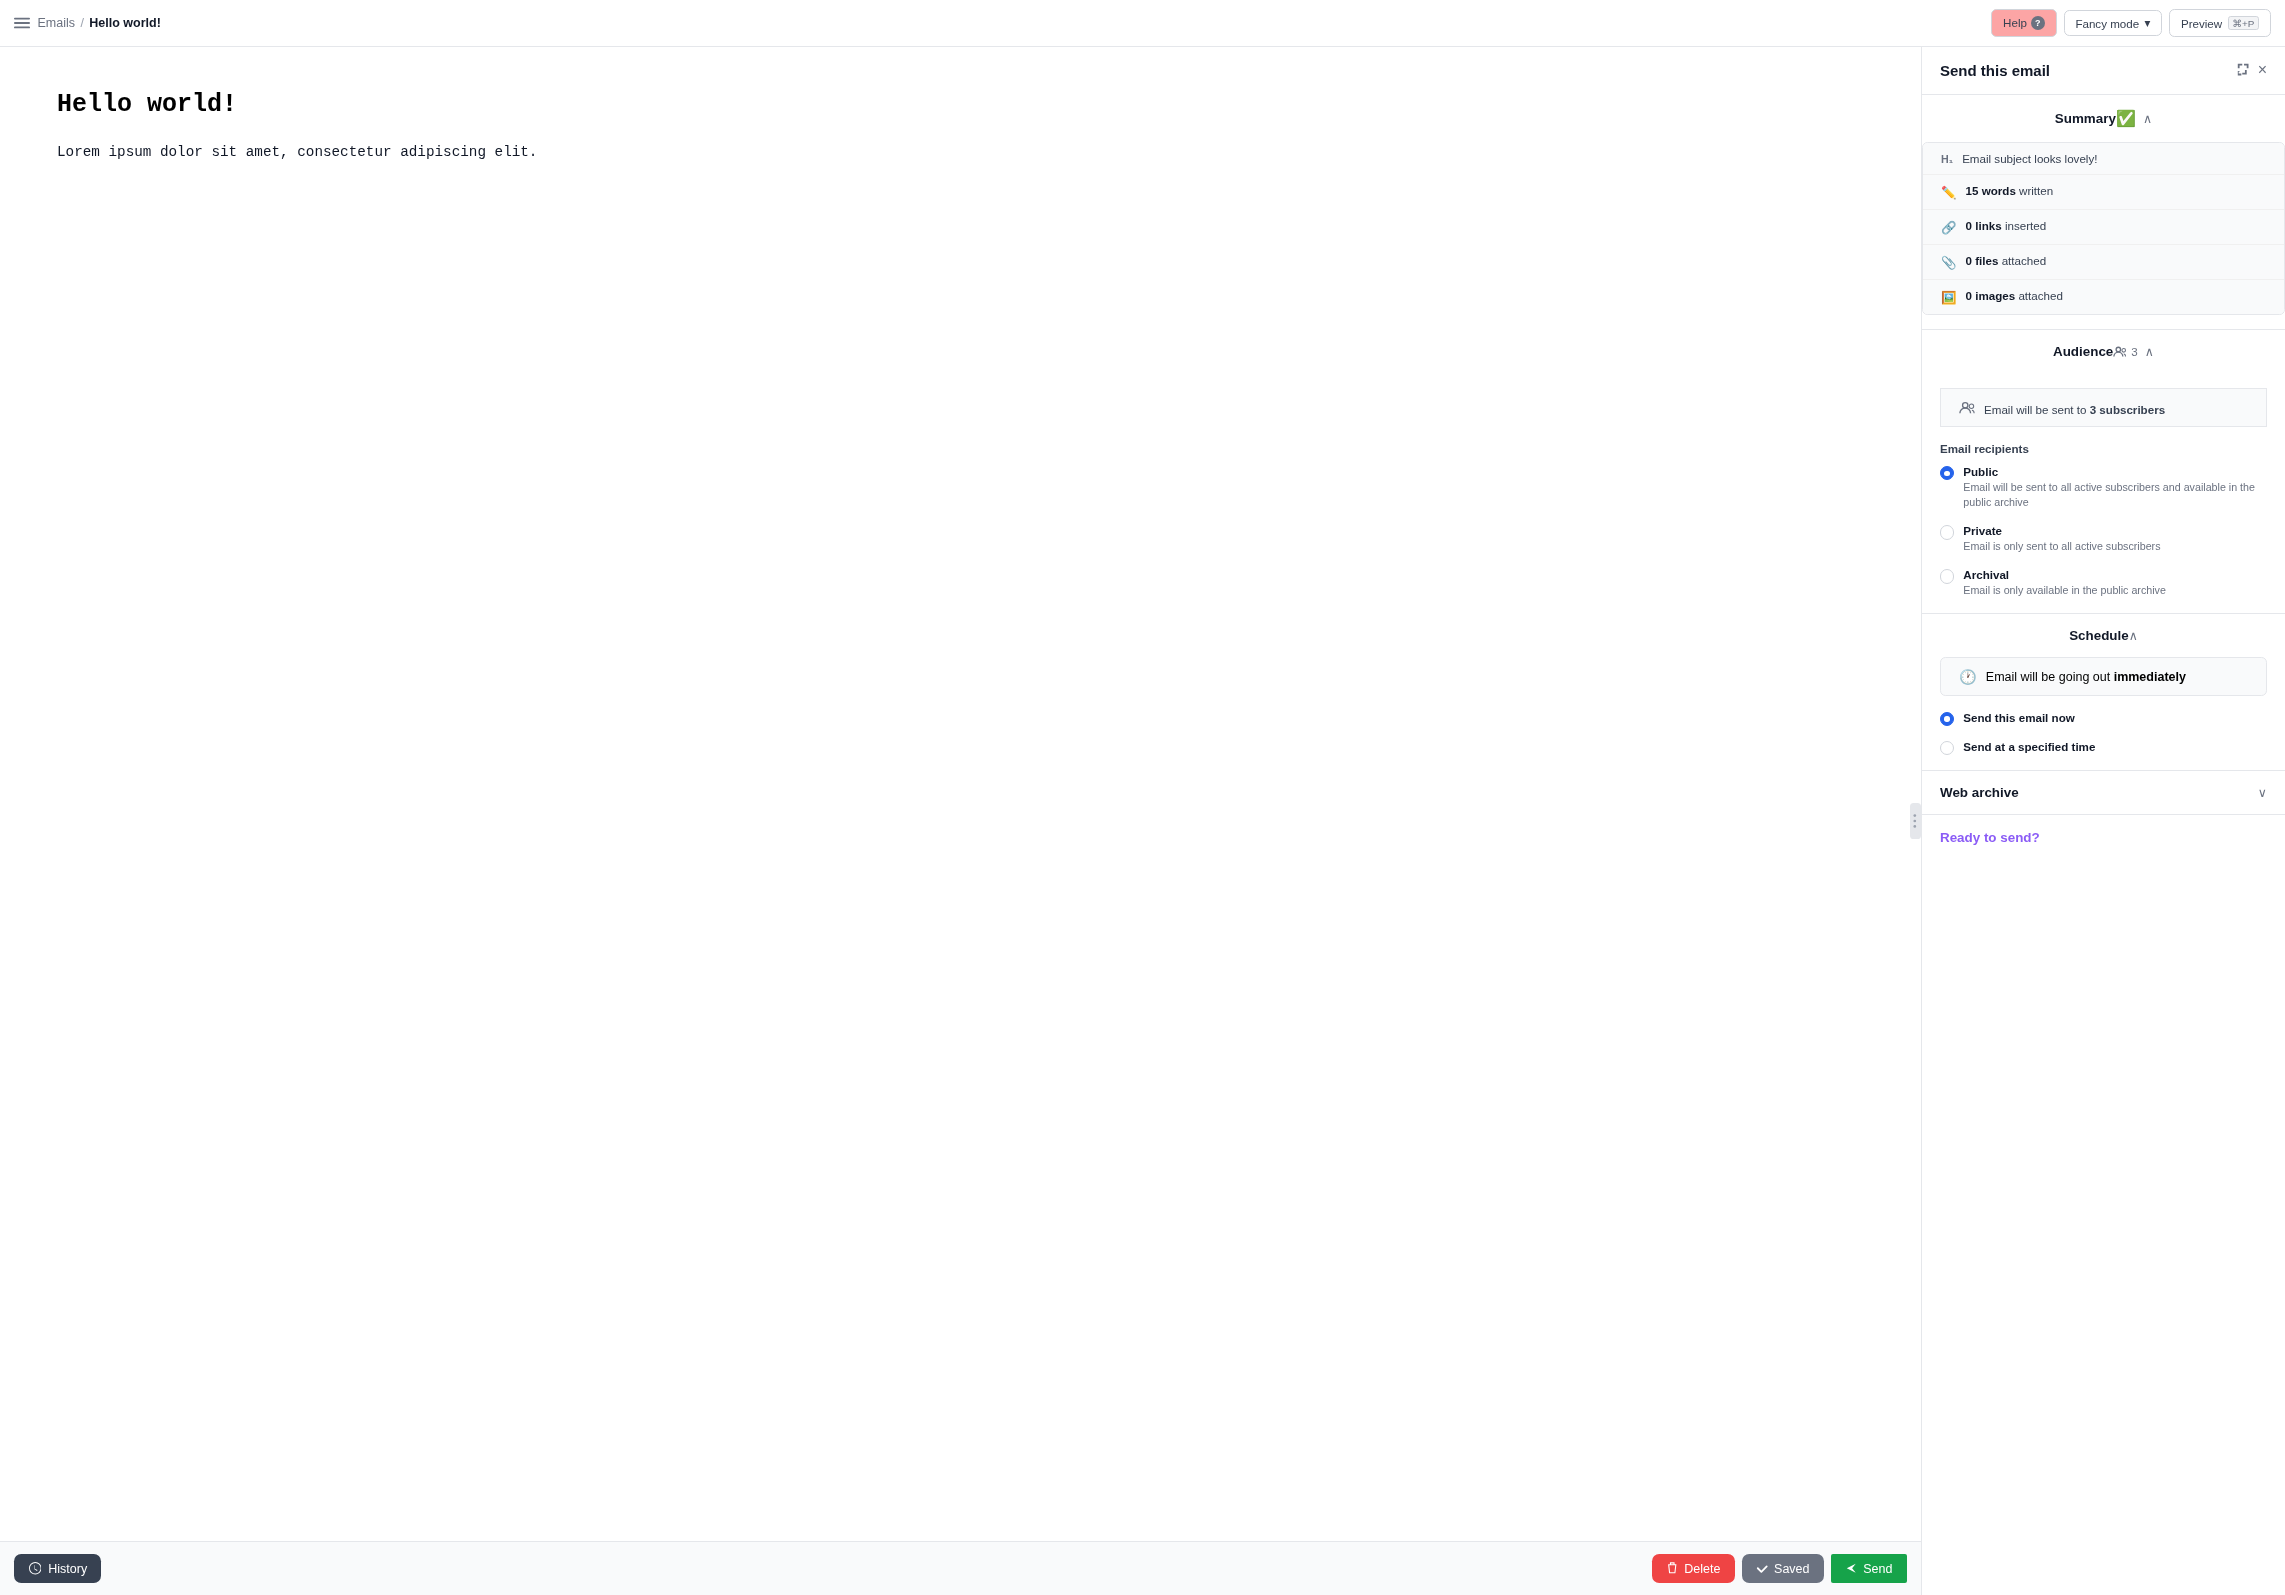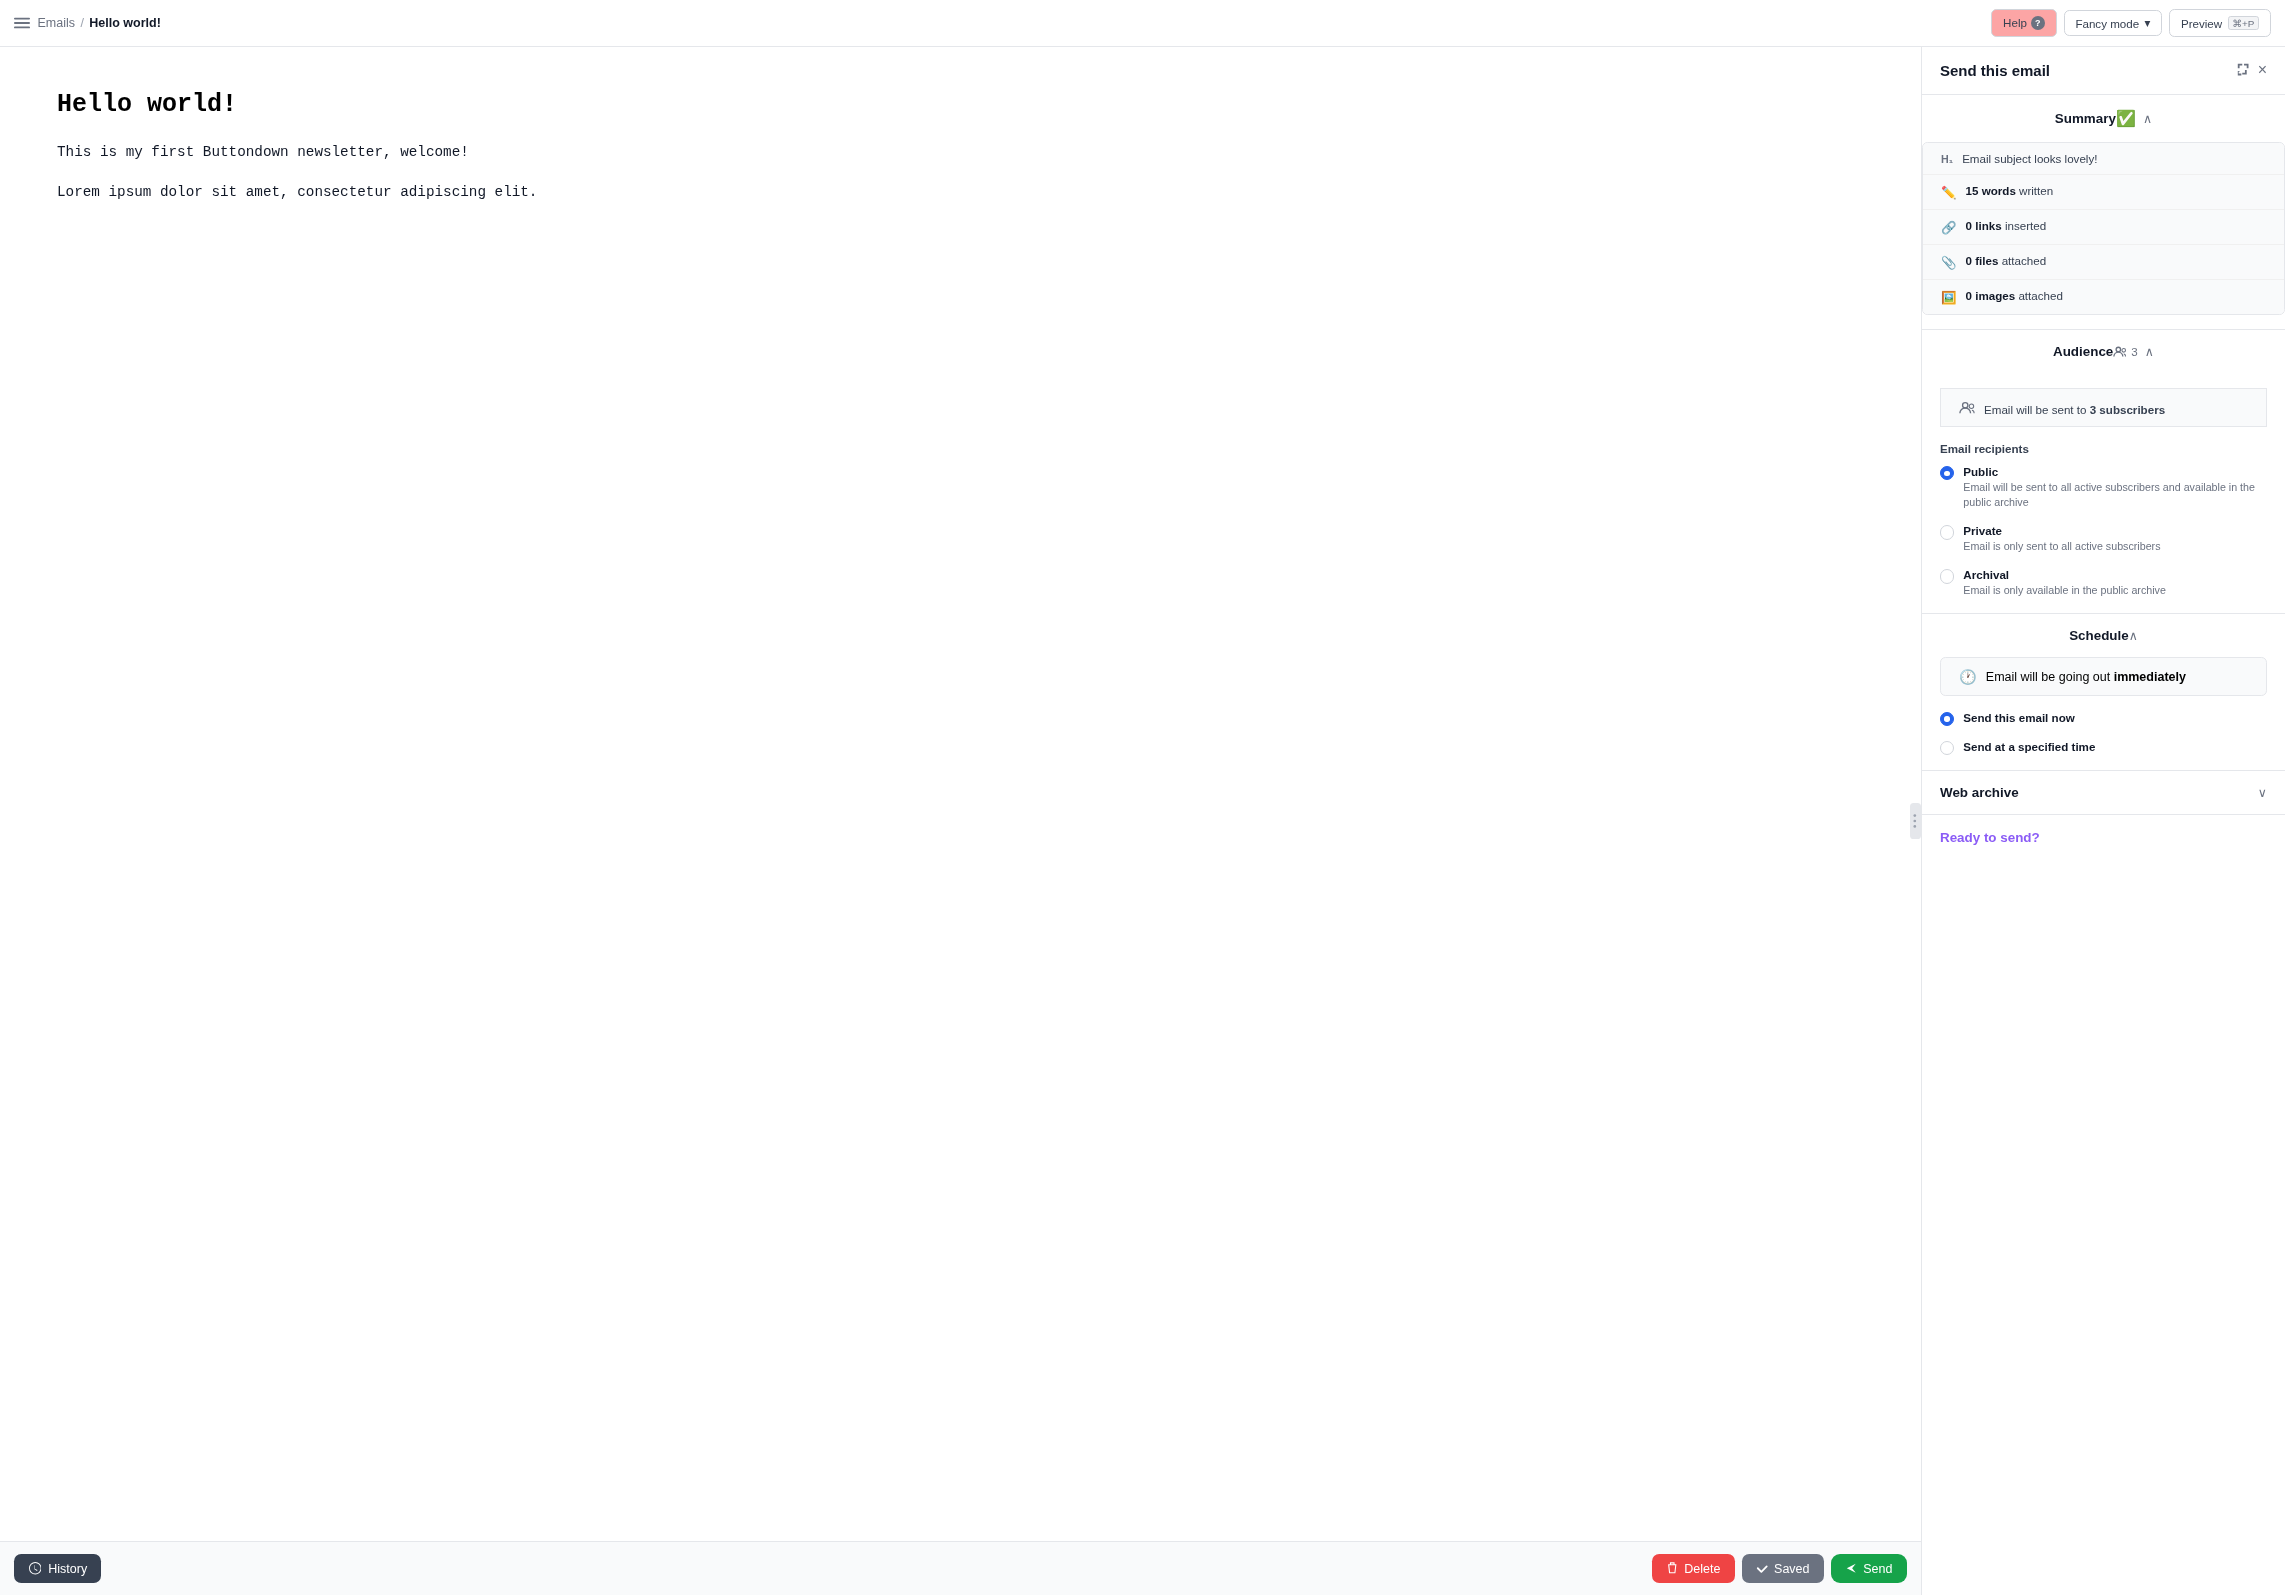--- a/index.html
+++ b/index.html
@@ -70,21 +70,21 @@
       background: #ef4444; color: #fff; border: none; border-radius: 7.2px;
       font-size: 12.5px; cursor: pointer; font-weight: 500; margin-left: 16px;
     }
     .btn-saved {
       display: flex; gap: 5.4px; padding: 7.2px 14.3px;
       background: #6b7280; color: #fff; border: none; border-radius: 7.2px;
       font-size: 12.5px; cursor: pointer; font-weight: 500;
     }
     .btn-send {
       display: flex; align-items: center; gap: 5.4px; padding: 7.2px 14.3px;
-      background: #16a34a; color: #fff; border: none; border-radius: 9px;
+      background: #16a34a; color: #fff; border: none; border-radius: 2px;
       font-size: 12.5px; cursor: pointer; font-weight: 500;
     }
 
     
     .drag-handle {
       position: absolute; right: 0; top: 50%; transform: translateY(-50%);
       width: 10.7px; height: 36px; background: #e5e7eb; border-radius: 3.6px;
       cursor: col-resize; display: flex; align-items: center; justify-content: center;
       color: #9ca3af; font-size: 9px;
     }
@@ -211,21 +211,20 @@
       <span class="kbd">⌘+P</span>
     </button>
   </div>
 </div>
 
 <div class="main-layout">
 
   <div class="editor-area">
     <div class="editor-content">
       <h1>Hello world!</h1>
-      <p>This is my first Buttondown newsletter, welcome!</p>
       <p>Lorem ipsum dolor sit amet, consectetur adipiscing elit.</p>
     </div>
     <div class="drag-handle">
       <svg width="5.4" height="18" viewBox="0 0 6 20" fill="none">
         <circle cx="2" cy="4" r="1.5" fill="#9ca3af"></circle>
         <circle cx="2" cy="10" r="1.5" fill="#9ca3af"></circle>
         <circle cx="2" cy="16" r="1.5" fill="#9ca3af"></circle>
       </svg>
     </div>
 

